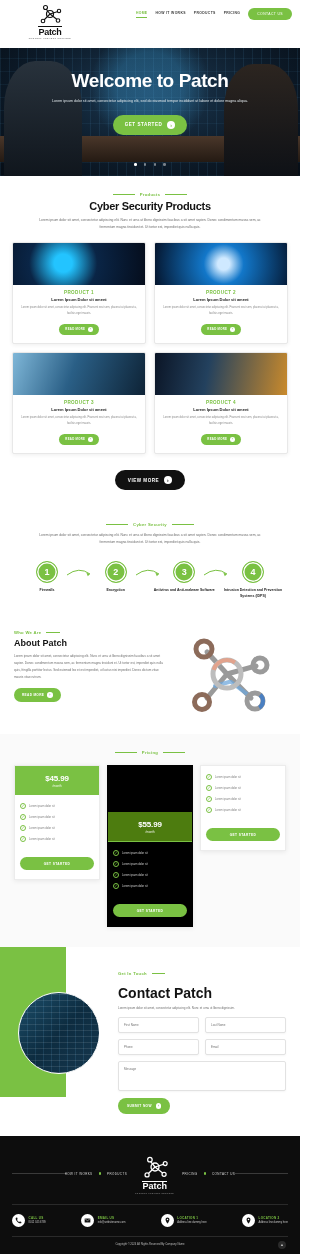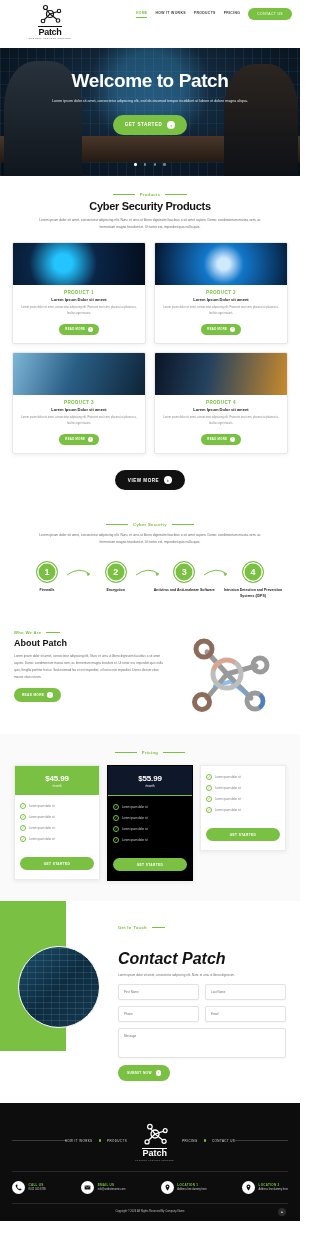--- a/index.html
+++ b/index.html
@@ -144,38 +144,38 @@
   .plan .feats { padding:6px 5px 2px; }
   .feat { display:flex; align-items:center; gap:3px; padding:2.5px 0; }
   .feat .ck { width:6px; height:6px; border-radius:50%; border:.6px solid #7ac143;
     color:#7ac143; font-size:3.6px; display:flex; align-items:center; justify-content:center; flex:0 0 auto; }
   .feat .fx { font-size:2.7px; color:#7c7c7c; }
   .plan .foot { text-align:center; padding:4px 5px 9px; }
   .btn-plan { background:#7ac143; color:#fff; border:none; border-radius:9px; width:100%;
     padding:4.5px 0; font-size:3.2px; font-weight:bold; letter-spacing:.4px;
     text-transform:uppercase; cursor:pointer; }
   .plan.dark { background:#000; border-color:#000; }
-  .plan.dark .head { background:#0f172a; }
+  .plan.dark .head { background:#4d7c0f;margin-top:46px; }
   .plan.dark .feats { border-top:.5px solid #7ac143; }
   .plan.dark .fx { color:#cfcfcf; }
 
   
   .contact { position:relative; padding:24px 0 22px; background:#fff; }
   .contact .greenblock { position:absolute; left:0; top:0; width:66px; height:150px;
     background:#7ac143; }
   .contact .photo { position:absolute; left:18px; top:45px; width:82px; height:82px;
     border-radius:50%; border:1.5px solid #fff; overflow:hidden;
     background:linear-gradient(135deg,#1c4f6b 0%,#0d2c40 50%,#16384f 100%); }
   .contact .photo::after { content:""; position:absolute; inset:0;
     background:repeating-linear-gradient(0deg, rgba(255,255,255,.10) 0 1px, transparent 1px 6px),
       repeating-linear-gradient(90deg, rgba(120,200,255,.12) 0 1px, transparent 1px 8px); }
   .contact-r { margin-left:118px; width:168px; position:relative; z-index:4; }
   .contact-r .eyebrow { justify-content:flex-start; }
   .contact-r .eyebrow i { width:13px; }
-  .contact-r h2 { font-size:16px; font-weight:bold; color:#131313; margin-top:20px;font-style:italic; }
+  .contact-r h2 { font-size:14px; font-weight:bold; color:#131313; margin-top:9px; }
   .contact-r .lead { font-size:3px; color:#6f6f6f; margin-top:4px; line-height:2; }
   .frow { display:flex; gap:6px; margin-top:6px; }
   .fld { flex:1; border:.5px solid #e2e2e2; border-radius:2px; background:#fff;
     padding:5px 5px; font-size:3px; color:#9a9a9a; font-family:"Liberation Sans",sans-serif;
     box-shadow:0 1px 2px rgba(0,0,0,.04); }
   textarea.fld { height:30px; resize:none; width:100%; }
   .btn-submit { display:inline-flex; align-items:center; gap:4px; background:#7ac143;
     color:#fff; border:none; border-radius:10px; padding:5px 9px; font-size:3.2px;
     font-weight:bold; letter-spacing:.4px; text-transform:uppercase; margin-top:7px; cursor:pointer; }
   .btn-submit .arrow { width:5.5px; height:5.5px; border-radius:50%; background:#fff;

